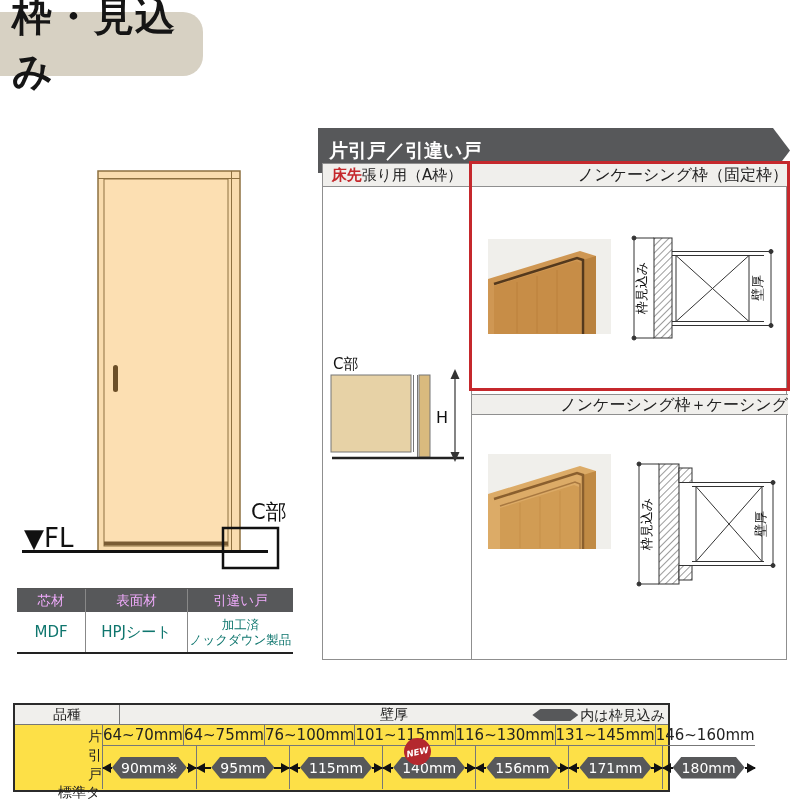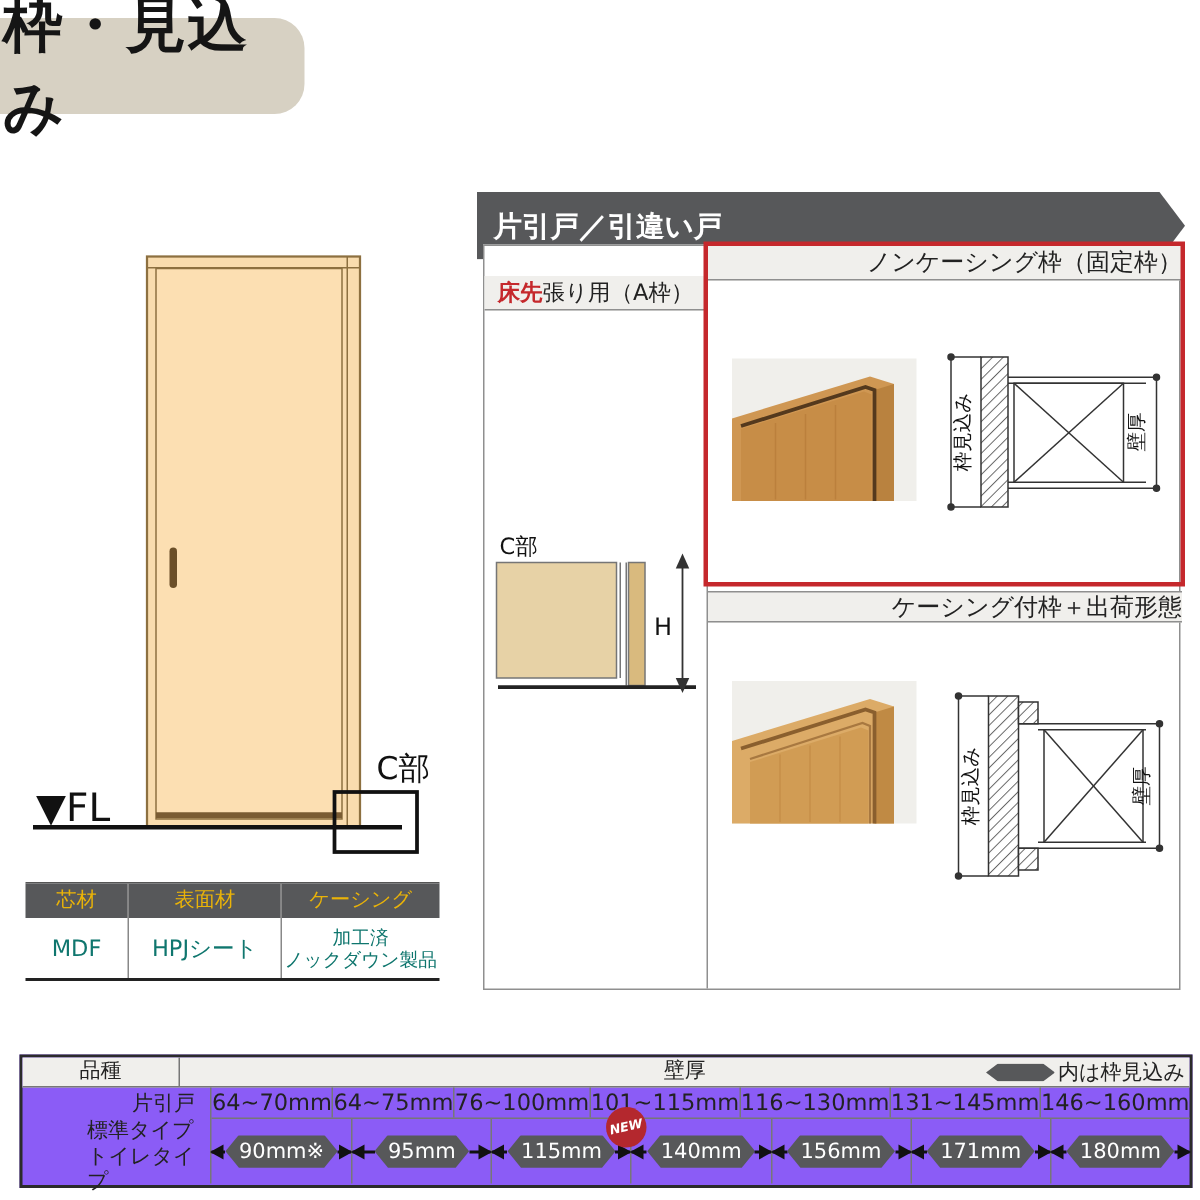--- a/index.html
+++ b/index.html
@@ -4,71 +4,71 @@
 <style>
   * { margin:0; padding:0; box-sizing:border-box; }
   body { background:#ffffff; font-family:"DejaVu Sans", sans-serif; }
   #app { position:relative; width:800px; height:800px; background:#fff; overflow:hidden; }
   svg { font-family:inherit; }
 
   
   .title-chip {
     position:absolute; left:0; top:12px; width:203px; height:64px;
     background:#d7d1c3; border-radius:0 20px 20px 0;
-    display:flex; align-items:center; padding-left:2px;
+    display:flex; align-items:center; padding-left:12px;
     font-size:40px; font-weight:bold; color:#151515; letter-spacing:1px;
   }
 
   
   .door-fig { position:absolute; left:0; top:160px; width:300px; height:420px; }
 
   
   .banner {
     position:absolute; left:318px; top:128px; width:472px; height:45px;
     background:#57585a; color:#fff; font-size:19px; font-weight:bold;
     display:flex; align-items:center; padding-left:11px;
     clip-path:polygon(0 0, calc(100% - 17px) 0, 100% 50%, calc(100% - 17px) 100%, 0 100%);
   }
 
   
   .big-table { position:absolute; left:322px; top:163px; width:465px; height:497px; border:1px solid #8f8f8f; background:#fff; }
   .bt-divider { position:absolute; left:148px; top:0; bottom:0; width:1px; background:#8f8f8f; }
   .bt-a-header {
     position:absolute; left:0; top:0; width:148px; height:23px; background:#f0efec;
-    border-bottom:1px solid #8f8f8f; text-align:center; line-height:22px; font-size:15px; color:#222;margin-top:20px;
+    border-bottom:1px solid #8f8f8f; text-align:center; line-height:22px; font-size:15px; color:#222;
   }
   .red-txt { color:#c5282c; font-weight:bold; }
   .sec-header {
     position:absolute; left:149px; width:316px; background:#f0efec; text-align:right;
     font-size:16px; color:#222; border-bottom:1px solid #8f8f8f;
   }
   .sec-a-header { top:0; height:23px; line-height:22px; }
   .sec-b-header { top:230px; height:21px; line-height:20px; border-top:1px solid #8f8f8f; }
   .svg-ca  { position:absolute; left:1px;  top:185px; width:147px; height:125px; }
   .svg-secA{ position:absolute; left:149px; top:23px;  width:316px; height:207px; }
   .svg-secB{ position:absolute; left:149px; top:252px; width:316px; height:244px; }
   .red-box {
     position:absolute; left:146px; top:-3px; width:321px; height:230px;
     border:3px solid #c5282c; z-index:3; pointer-events:none;
   }
 
   
   .mat-table { position:absolute; left:17px; top:588px; width:276px; border-top:1px solid #555; border-bottom:2px solid #222; font-size:15px; }
   .mt-row { display:flex; }
   .mt-head > div {
-    background:#57585a; color:#eab308; font-size:13.5px; height:23px; line-height:23px; text-align:center;
+    background:#57585a; color:#f0abfc; font-size:13.5px; height:23px; line-height:23px; text-align:center;
   }
   .mt-body > div { background:#fff; color:#0f766e; min-height:40px; display:flex; align-items:center; justify-content:center; text-align:center; }
   .mt-c1 { width:68px; }
   .mt-c2 { width:102px; border-left:1px solid #888; }
   .mt-c3 { width:106px; border-left:1px solid #888; }
   .mt-small { font-size:12.5px; line-height:15px; white-space:pre-line; }
 
   
-  .spec-table { position:absolute; left:13px; top:703px; width:782px; height:89px; border:2px solid #2b2b2b; background:#8b5cf6; color:#222; }
+  .spec-table { position:absolute; left:13px; top:703px; width:657px; height:89px; border:2px solid #2b2b2b; background:#fde047; color:#222; }
   .st-head { display:flex; height:20px; background:#f0efec; border-bottom:1px solid #777; font-size:14px; }
   .st-prod-h { width:105px; border-right:1px solid #777; text-align:center; line-height:19px; }
   .st-wall-h { flex:1; position:relative; text-align:center; line-height:19px; }
   .st-legend { position:absolute; right:3px; top:0; height:20px; display:flex; align-items:center; gap:2px; font-size:14px; }
   .hex-small { display:inline-block; width:46px; height:12px; background:#57585a;
     clip-path:polygon(8px 0, calc(100% - 8px) 0, 100% 50%, calc(100% - 8px) 100%, 8px 100%, 0 50%); }
   .st-body { display:flex; height:64px;margin-left:43px; }
   .st-prod-cell { width:105px; border-right:1px solid #777; padding-top:2px; font-size:14px; line-height:17px; }
   .st-prod-line1 { padding-left:30px; line-height:19px; }
   .st-prod-line2 { padding-left:0; }
@@ -173,21 +173,21 @@
         <line x1="292" y1="64.5" x2="301" y2="64.5"></line>
         <line x1="292" y1="138.5" x2="301" y2="138.5"></line>
         <line x1="299" y1="64.5" x2="299" y2="138.5"></line>
         <circle cx="299" cy="64.5" r="2" fill="#333"></circle>
         <circle cx="299" cy="138.5" r="2" fill="#333"></circle>
       </g>
       <text transform="translate(174,101) rotate(-90)" text-anchor="middle" font-size="13" fill="#111">枠見込み</text>
       <text transform="translate(290,101) rotate(-90)" text-anchor="middle" font-size="13" fill="#111">壁厚</text>
     </svg>
 
-    <div class="sec-header sec-b-header">ケーシング付枠＋出荷形態</div>
+    <div class="sec-header sec-b-header">ノンケーシング枠＋ケーシング</div>
 
     <svg class="svg-secB" viewBox="0 0 316 244">
       <defs>
         <pattern id="hatchB" width="5" height="5" patternUnits="userSpaceOnUse" patternTransform="rotate(45)">
           <rect width="5" height="5" fill="#fff"></rect>
           <line x1="0" y1="0" x2="0" y2="5" stroke="#666" stroke-width="1.3"></line>
         </pattern>
       </defs>
       <g>
         <rect x="16" y="38" width="123" height="95" fill="#f0efeb"></rect>
@@ -226,21 +226,21 @@
       <text transform="translate(293,108) rotate(-90)" text-anchor="middle" font-size="13" fill="#111">壁厚</text>
     </svg>
 
     <div class="red-box"></div>
   </div>
 
   <div class="mat-table">
     <div class="mt-row mt-head">
       <div class="mt-c1">芯材</div>
       <div class="mt-c2">表面材</div>
-      <div class="mt-c3">ケーシング</div>
+      <div class="mt-c3">引違い戸</div>
     </div>
     <div class="mt-row mt-body">
       <div class="mt-c1">MDF</div>
       <div class="mt-c2">HPJシート</div>
       <div class="mt-c3 mt-small">加工済
 ノックダウン製品</div>
     </div>
   </div>
 
   <div class="spec-table">

